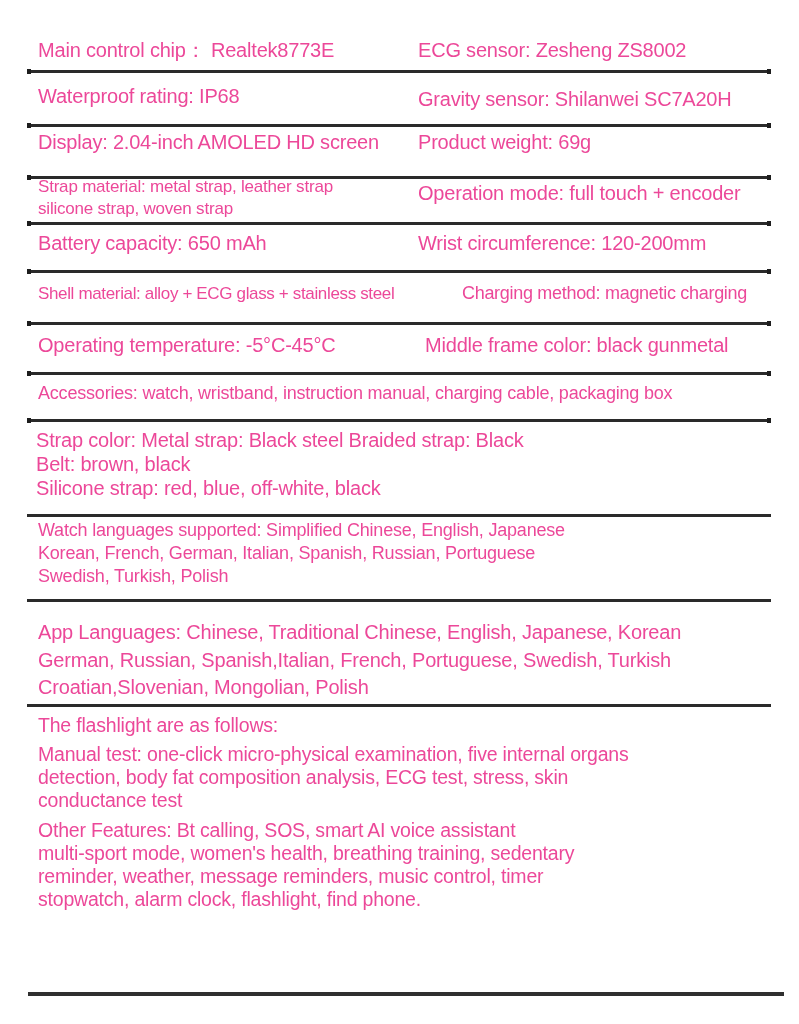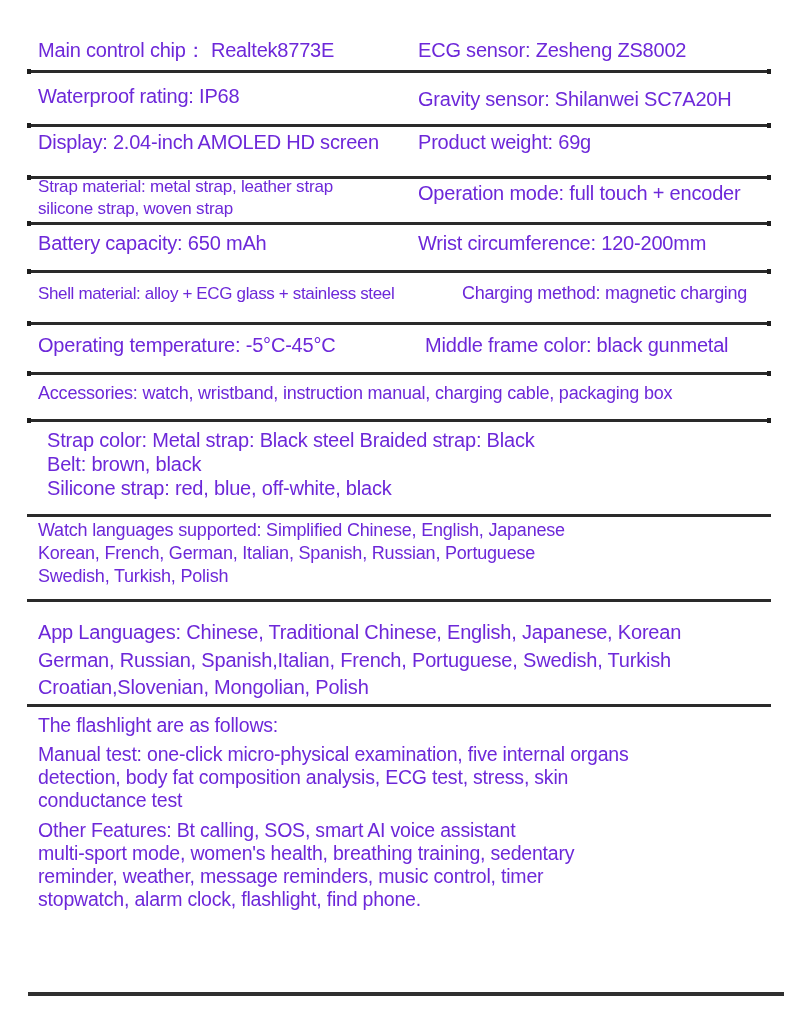--- a/index.html
+++ b/index.html
@@ -2,21 +2,21 @@
 <html><head>
 <meta charset="utf-8">
 <style>
   html, body { margin: 0; padding: 0; background: #ffffff; }
   .page {
     position: relative;
     width: 799px;
     height: 1024px;
     background: #ffffff;
     font-family: "Liberation Sans", "DejaVu Sans", sans-serif;
-    color: #6d28d9;
+    color: #ec4899;
     overflow: hidden;
     letter-spacing: -0.2px;
   }
   .cell { position: absolute; }
   .ln { white-space: pre; }
   .f20 { font-size: 20px; line-height: 26px; }
   .sep {
     position: absolute;
     left: 27px;
     width: 744px;
@@ -104,21 +104,21 @@
   <div class="cell f20" style="left:425px; top:332px;">
     <div class="ln">Middle frame color: black gunmetal</div>
   </div>
   <div class="sep cap" style="top:372px;"></div>
 
   <div class="cell" style="left:38px; top:381px; font-size:18px; line-height:24px;">
     <div class="ln">Accessories: watch, wristband, instruction manual, charging cable, packaging box</div>
   </div>
   <div class="sep cap" style="top:419px;"></div>
 
-  <div class="cell" style="left:47px; top:428px; font-size:20px; line-height:24px;">
+  <div class="cell" style="left:36px; top:428px; font-size:20px; line-height:24px;">
     <div class="ln">Strap color: Metal strap: Black steel Braided strap: Black</div>
     <div class="ln">Belt: brown, black</div>
     <div class="ln">Silicone strap: red, blue, off-white, black</div>
   </div>
   <div class="sep" style="top:514px;"></div>
 
   <div class="cell" style="left:38px; top:519px; font-size:18px; line-height:23px;">
     <div class="ln">Watch languages supported: Simplified Chinese, English, Japanese</div>
     <div class="ln">Korean, French, German, Italian, Spanish, Russian, Portuguese</div>
     <div class="ln">Swedish, Turkish, Polish</div>

